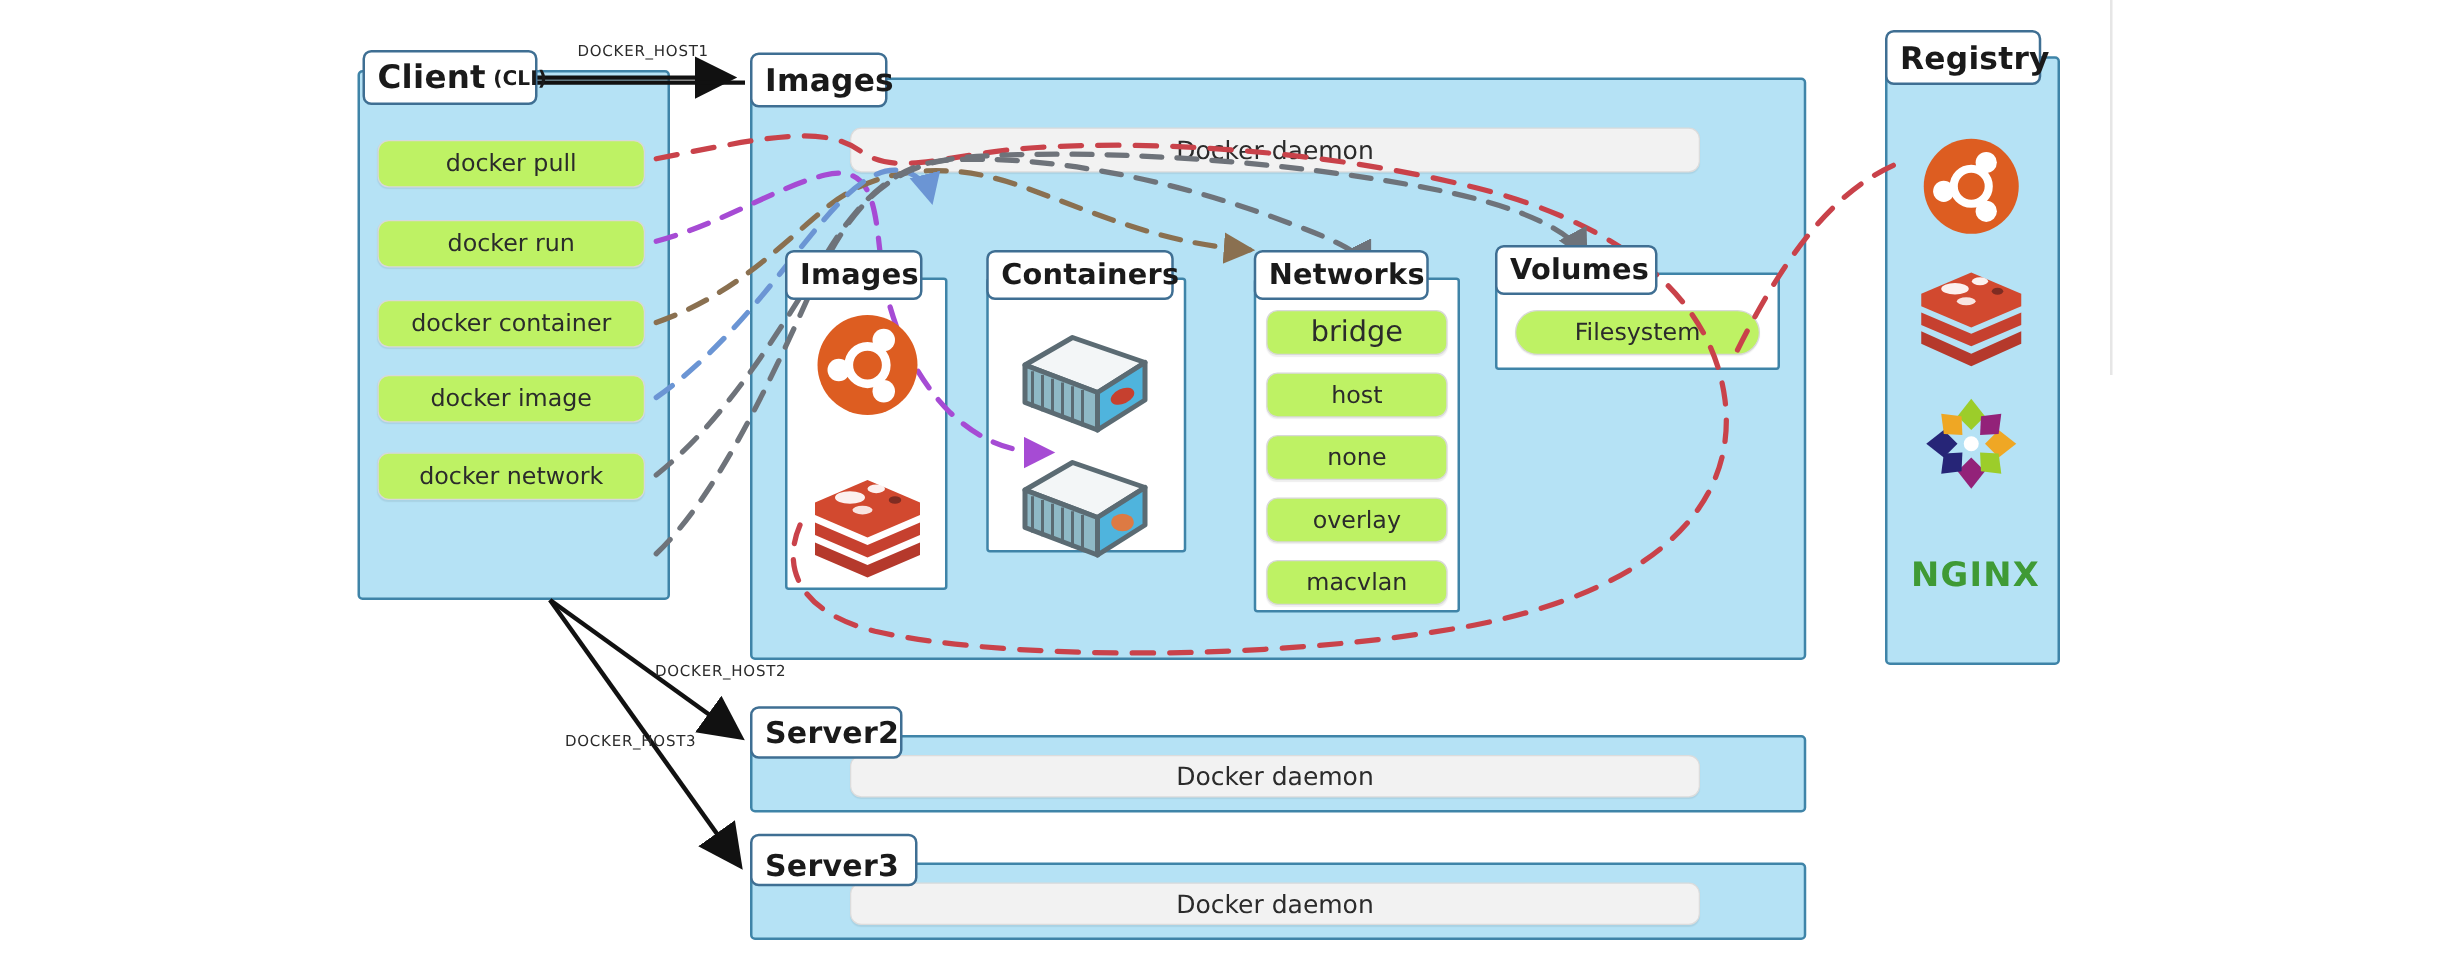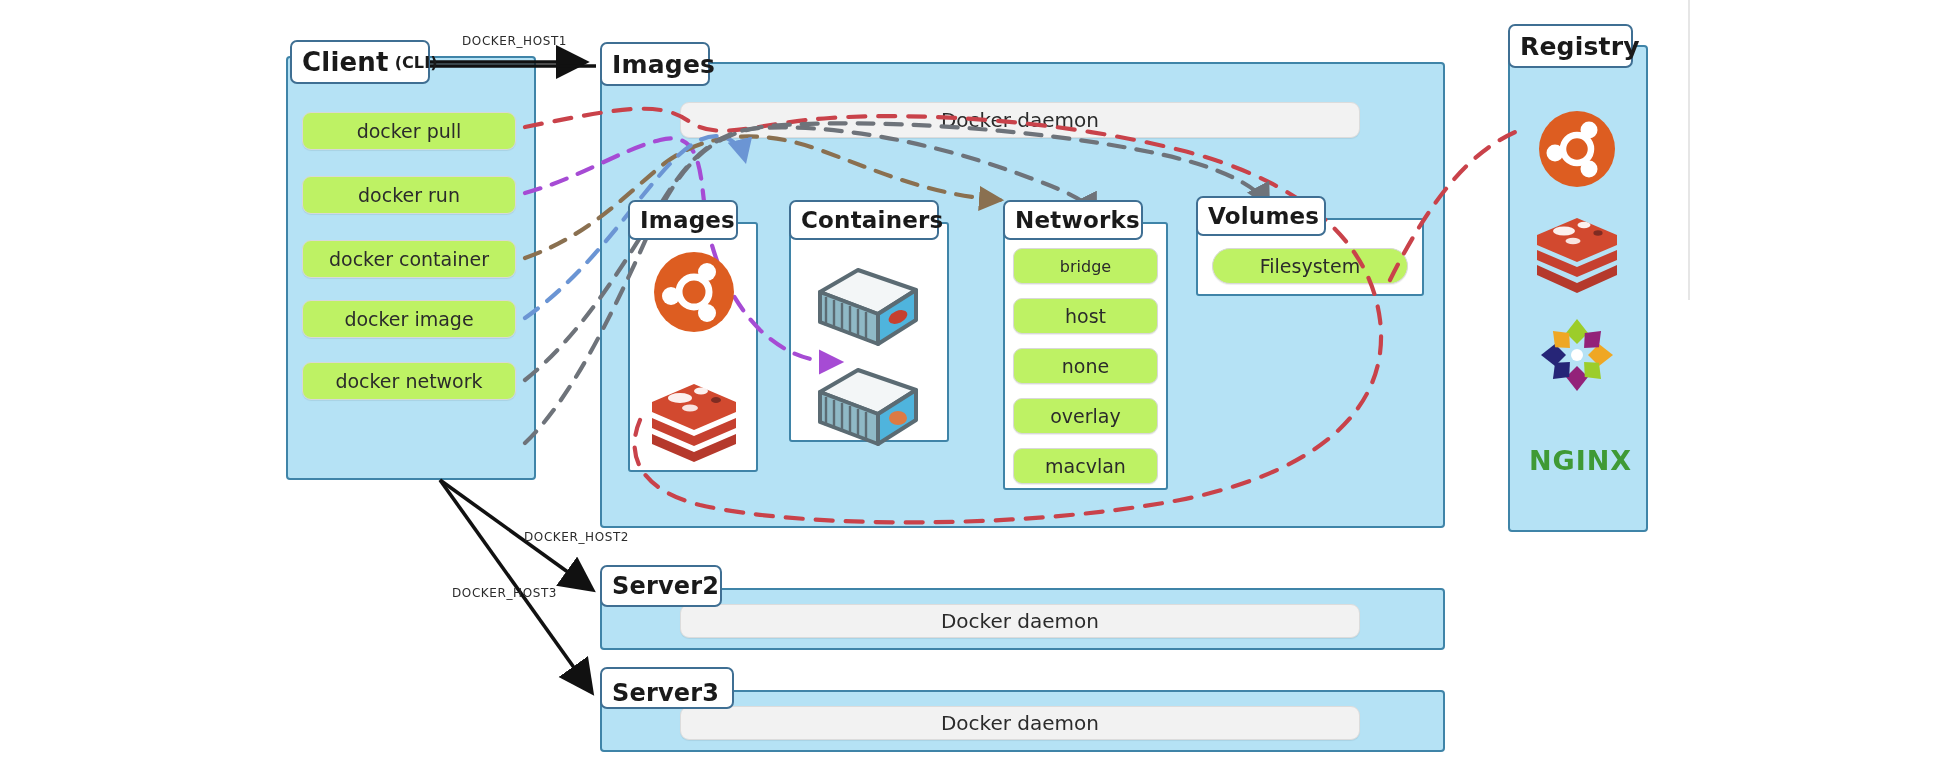--- a/index.html
+++ b/index.html
@@ -213,21 +213,21 @@
           <line x1="-2" y1="14" x2="-2" y2="43"></line>
       </g>
       <ellipse cx="30" cy="20" rx="9" ry="7" fill="#dd7a43"></ellipse>
     </g>
   </svg>
 
   <div class="card" style="left:1003px;top:222px;width:165px;height:268px;"></div>
   <div class="tab" style="left:1003px;top:200px;width:140px;height:40px;font-size:23px;">
     <span>Networks</span>
   </div>
-  <div class="pill" style="left:1013px;top:248px;width:145px;height:36px;font-size:16px;">
+  <div class="pill" style="left:1013px;top:248px;width:145px;height:36px;font-size:23px;">
     <span>bridge</span>
   </div>
   <div class="pill" style="left:1013px;top:298px;width:145px;height:36px;font-size:19px;">
     <span>host</span>
   </div>
   <div class="pill" style="left:1013px;top:348px;width:145px;height:36px;font-size:19px;">
     <span>none</span>
   </div>
   <div class="pill" style="left:1013px;top:398px;width:145px;height:36px;font-size:19px;">
     <span>overlay</span>

